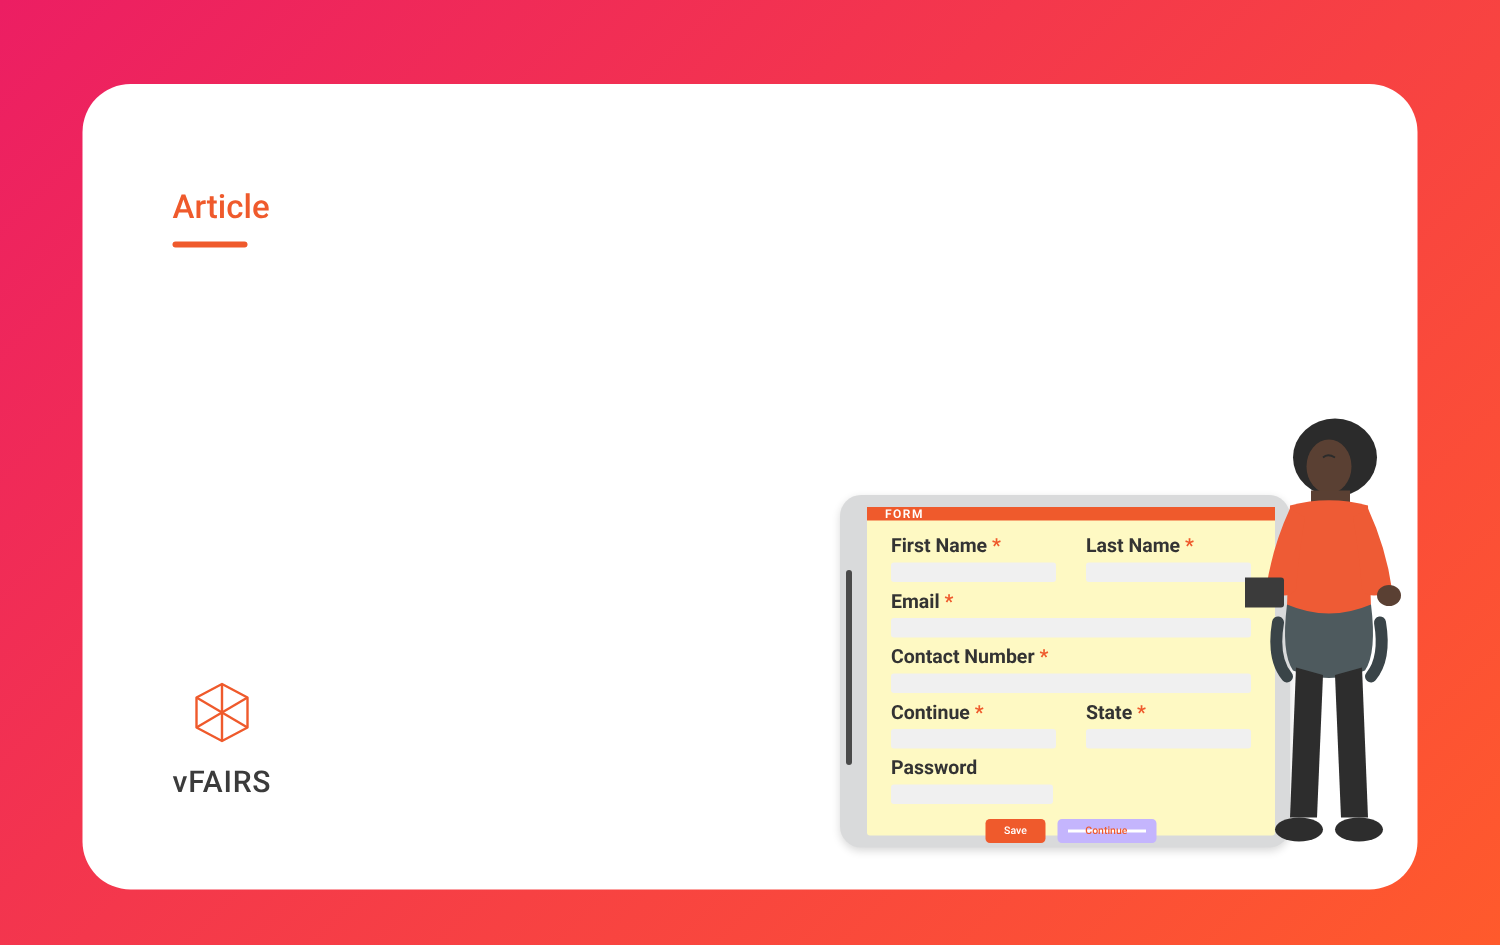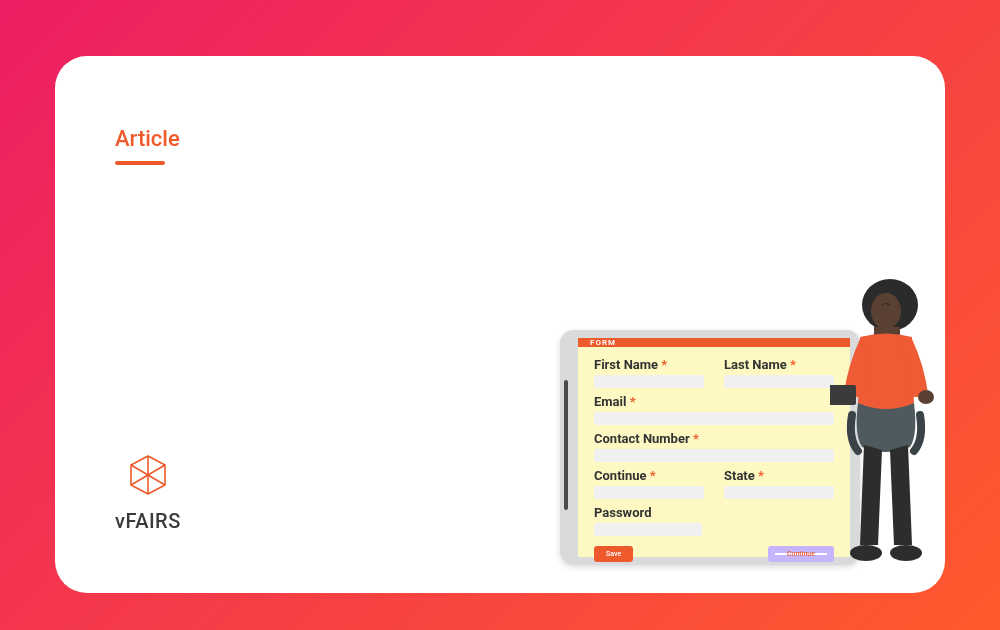--- a/index.html
+++ b/index.html
@@ -115,21 +115,21 @@
   }
   .row { display: flex; gap: 20px; }
   .field { flex: 1; display: flex; flex-direction: column; gap: 3px; }
   .label { font-size: 13px; color: #333; font-weight: 700; }
   .asterisk { color: #ef5a2c; }
   .input {
     height: 13px;
     background: #f0f0f0;
     border-radius: 2px;
   }
-  .btn-row { display: flex; gap: 8px; justify-content: space-between; margin-top: 4px; }
+  .btn-row { display: flex; gap: 8px; justify-content: center; margin-top: 4px; }
   .btn {
     height: 16px;
     padding: 0 12px;
     font-size: 7px;
     display: flex;
     align-items: center;
     border-radius: 3px;
     font-weight: 500;
   }
   .btn-primary { background: #ef5a2c; color: #fff; }

